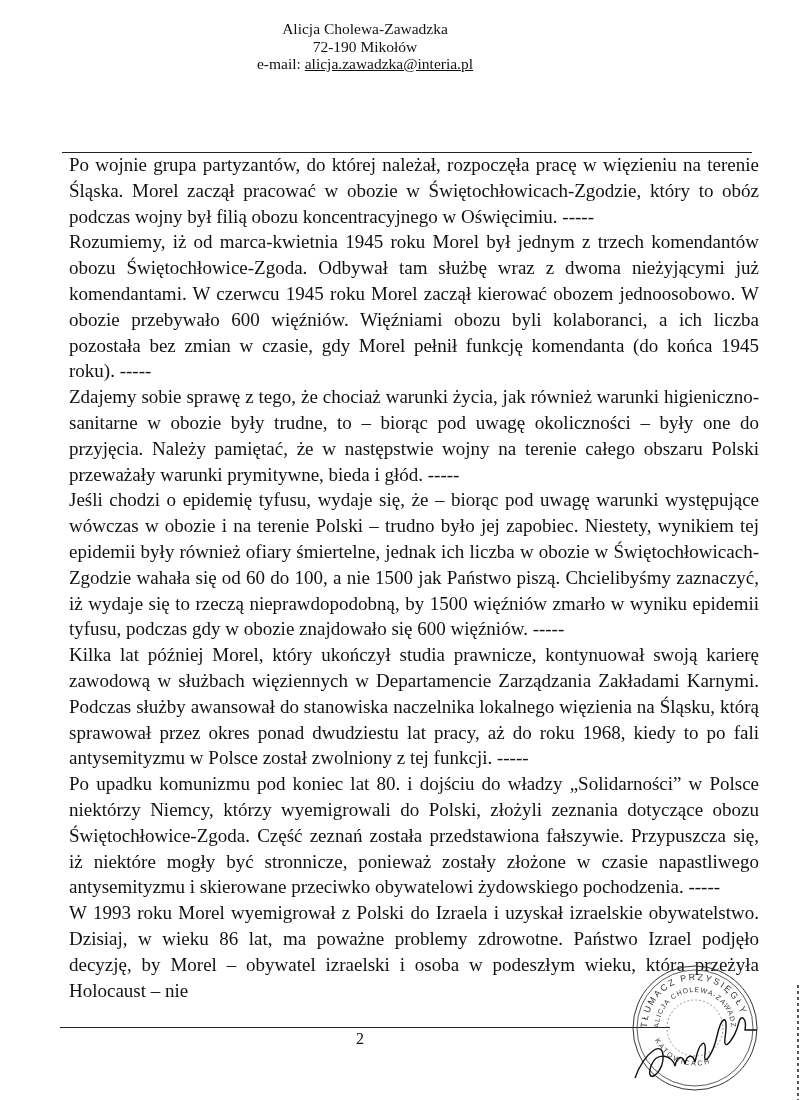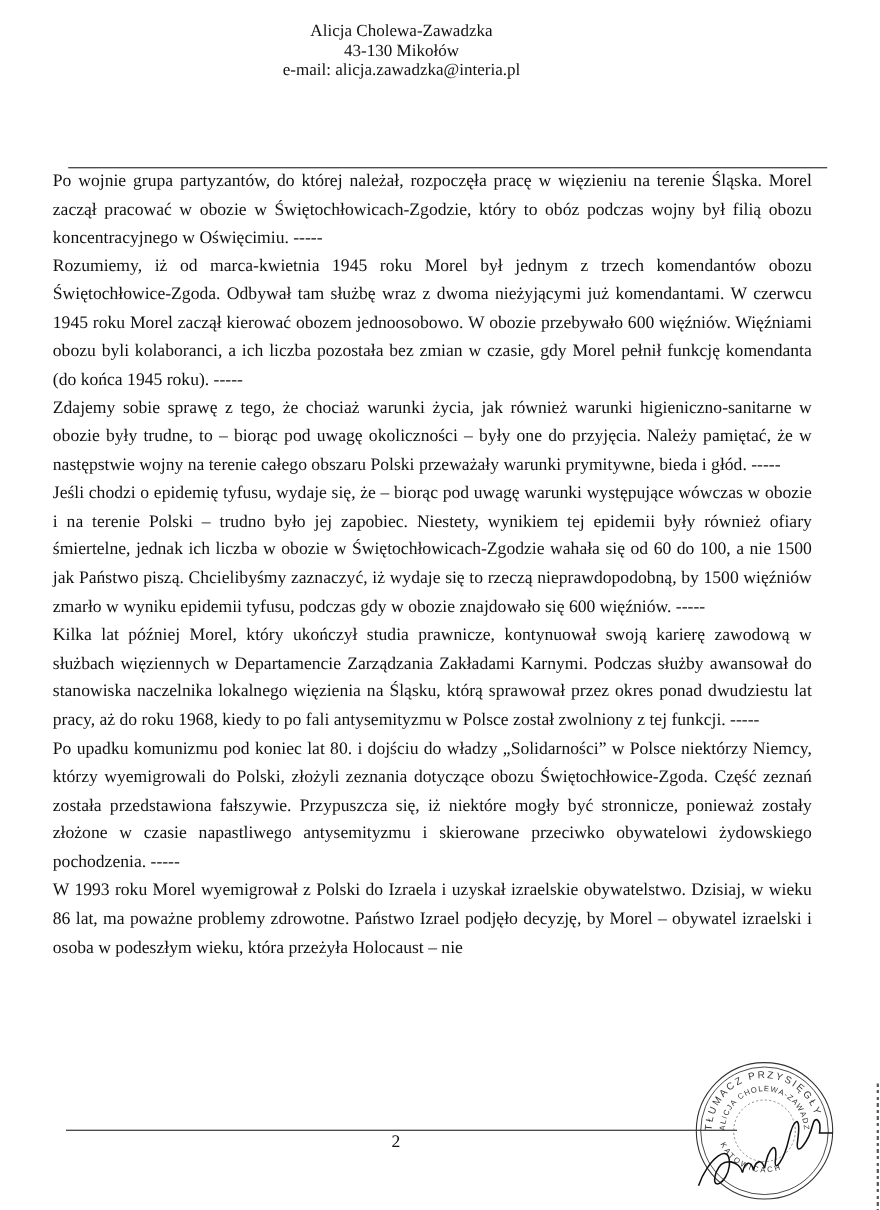--- a/index.html
+++ b/index.html
@@ -19,36 +19,37 @@
       position: absolute;
       top: 20px;
       left: 0;
       width: 730px;
       text-align: center;
       font-size: 15.5px;
       line-height: 17.5px;
     }
     .header .line { display: block; }
     .header .email-link {
+      text-decoration: underline;
       color: #111111;
     }
     .top-rule {
       position: absolute;
       top: 152px;
       left: 62px;
       width: 690px;
       height: 1px;
       background: #222;
     }
     .body {
       position: absolute;
       top: 152px;
-      left: 48px;
+      left: 69px;
       width: 690px;
-      font-size: 16px;
+      font-size: 19px;
       line-height: 25.8px;
       text-align: justify;
     }
     .para {
       margin: 0;
       text-align: justify;
     }
     .bottom-rule {
       position: absolute;
       top: 1027px;
@@ -79,21 +80,21 @@
       width: 2px;
       height: 115px;
       background: repeating-linear-gradient(#555 0 3px, transparent 3px 6px);
     }
   </style>
 </head>
 <body>
 
 <div class="header">
   <span class="line">Alicja Cholewa-Zawadzka</span>
-  <span class="line">43-130 Mikołów</span>
+  <span class="line">72-190 Mikołów</span>
   <span class="line"><span>e-mail: </span><a class="email-link">alicja.zawadzka@interia.pl</a></span>
 </div>
 
 <div class="top-rule"></div>
 
 <div class="body">
   <p class="para">Po wojnie grupa partyzantów, do której należał, rozpoczęła pracę w więzieniu na terenie Śląska. Morel zaczął pracować w obozie w Świętochłowicach-Zgodzie, który to obóz podczas wojny był filią obozu koncentracyjnego w Oświęcimiu. -----</p>
   <p class="para">Rozumiemy, iż od marca-kwietnia 1945 roku Morel był jednym z trzech komendantów obozu Świętochłowice-Zgoda. Odbywał tam służbę wraz z dwoma nieżyjącymi już komendantami. W czerwcu 1945 roku Morel zaczął kierować obozem jednoosobowo. W obozie przebywało 600 więźniów. Więźniami obozu byli kolaboranci, a ich liczba pozostała bez zmian w czasie, gdy Morel pełnił funkcję komendanta (do końca 1945 roku). -----</p>
   <p class="para">Zdajemy sobie sprawę z tego, że chociaż warunki życia, jak również warunki higieniczno-sanitarne w obozie były trudne, to – biorąc pod uwagę okoliczności – były one do przyjęcia. Należy pamiętać, że w następstwie wojny na terenie całego obszaru Polski przeważały warunki prymitywne, bieda i głód. -----</p>
   <p class="para">Jeśli chodzi o epidemię tyfusu, wydaje się, że – biorąc pod uwagę warunki występujące wówczas w obozie i na terenie Polski – trudno było jej zapobiec. Niestety, wynikiem tej epidemii były również ofiary śmiertelne, jednak ich liczba w obozie w Świętochłowicach-Zgodzie wahała się od 60 do 100, a nie 1500 jak Państwo piszą. Chcielibyśmy zaznaczyć, iż wydaje się to rzeczą nieprawdopodobną, by 1500 więźniów zmarło w wyniku epidemii tyfusu, podczas gdy w obozie znajdowało się 600 więźniów. -----</p>

